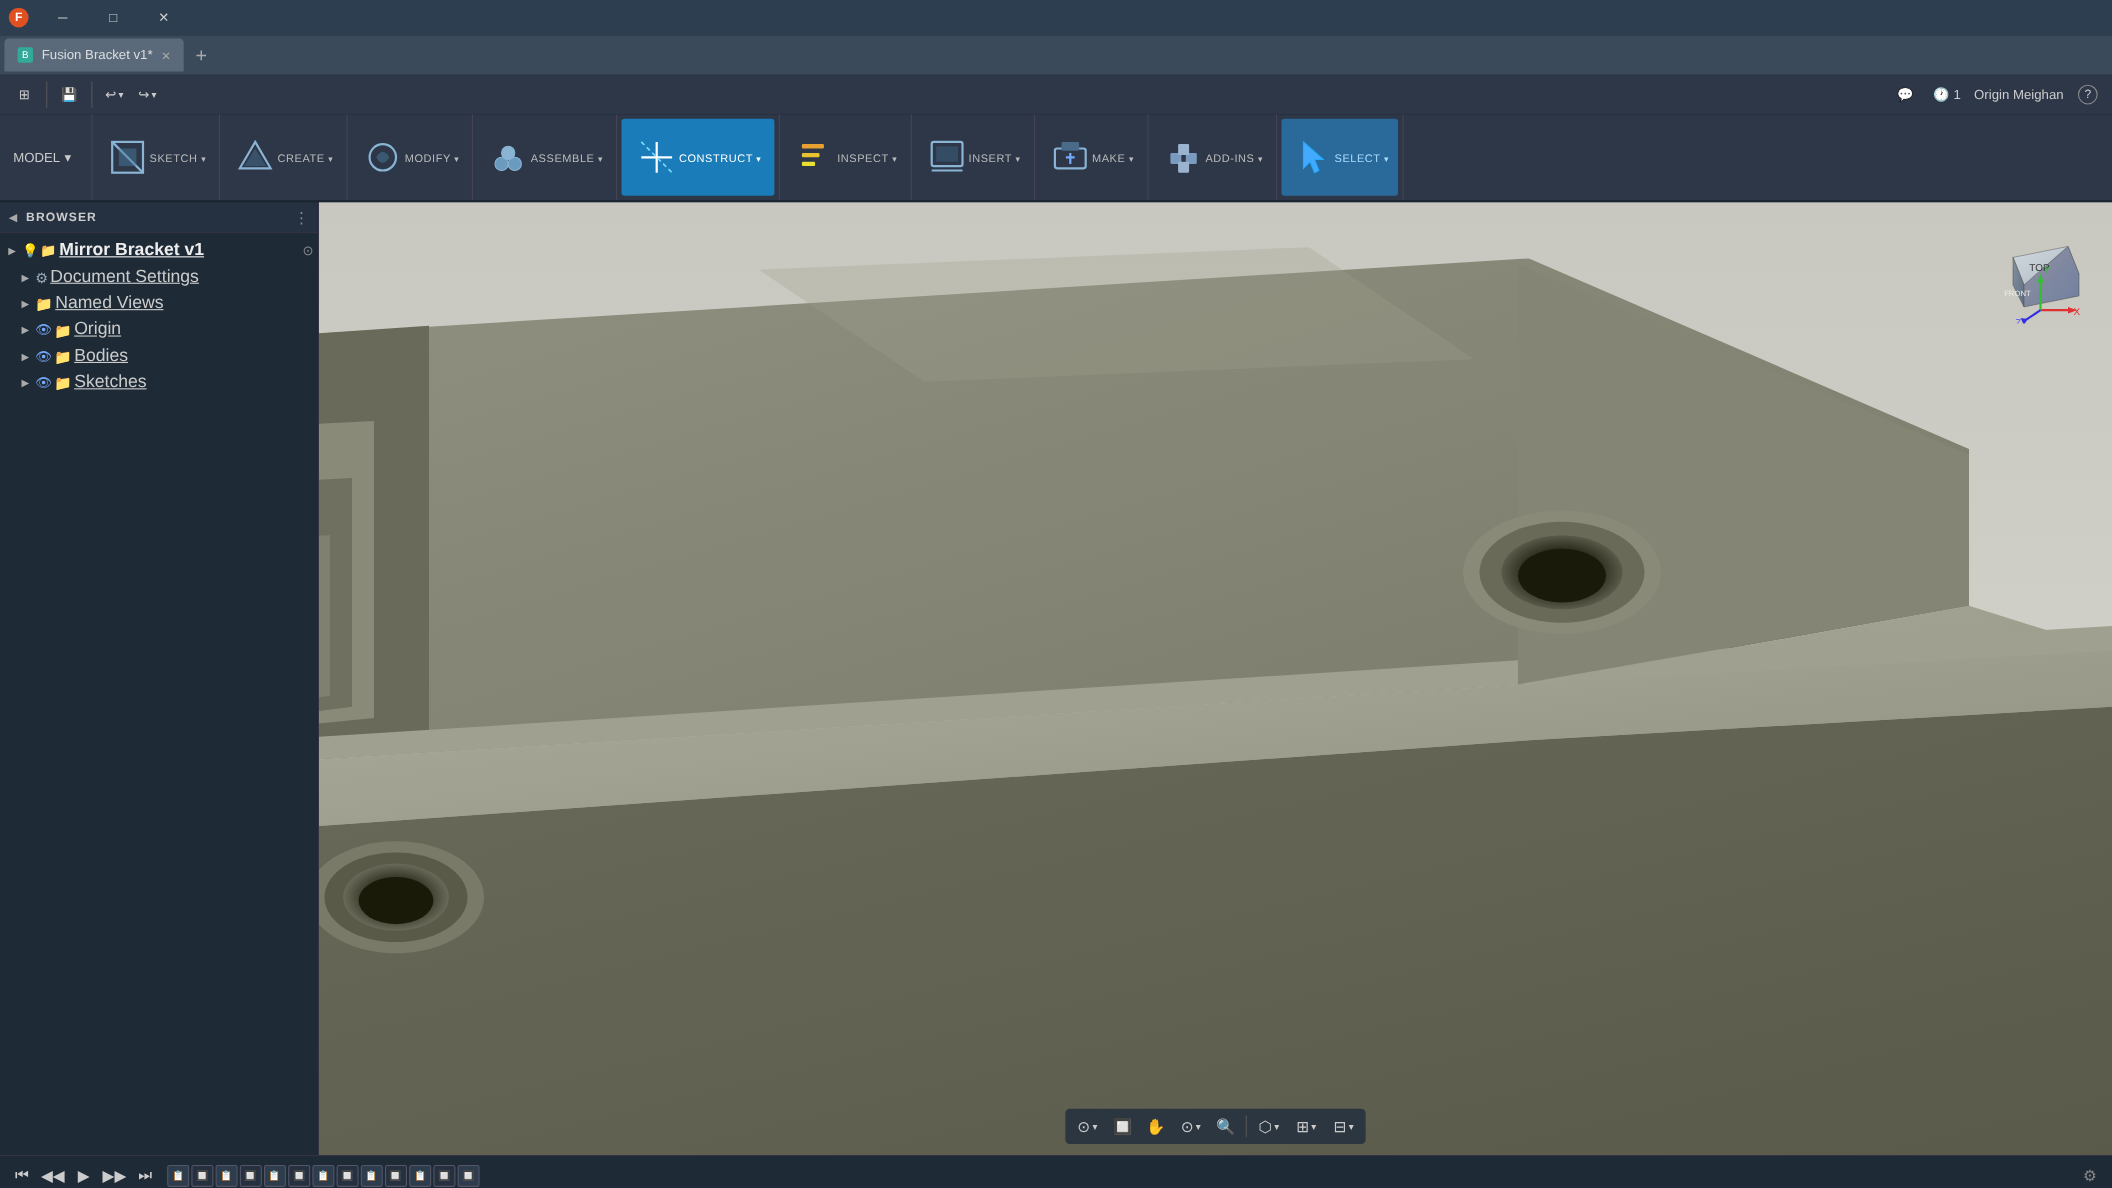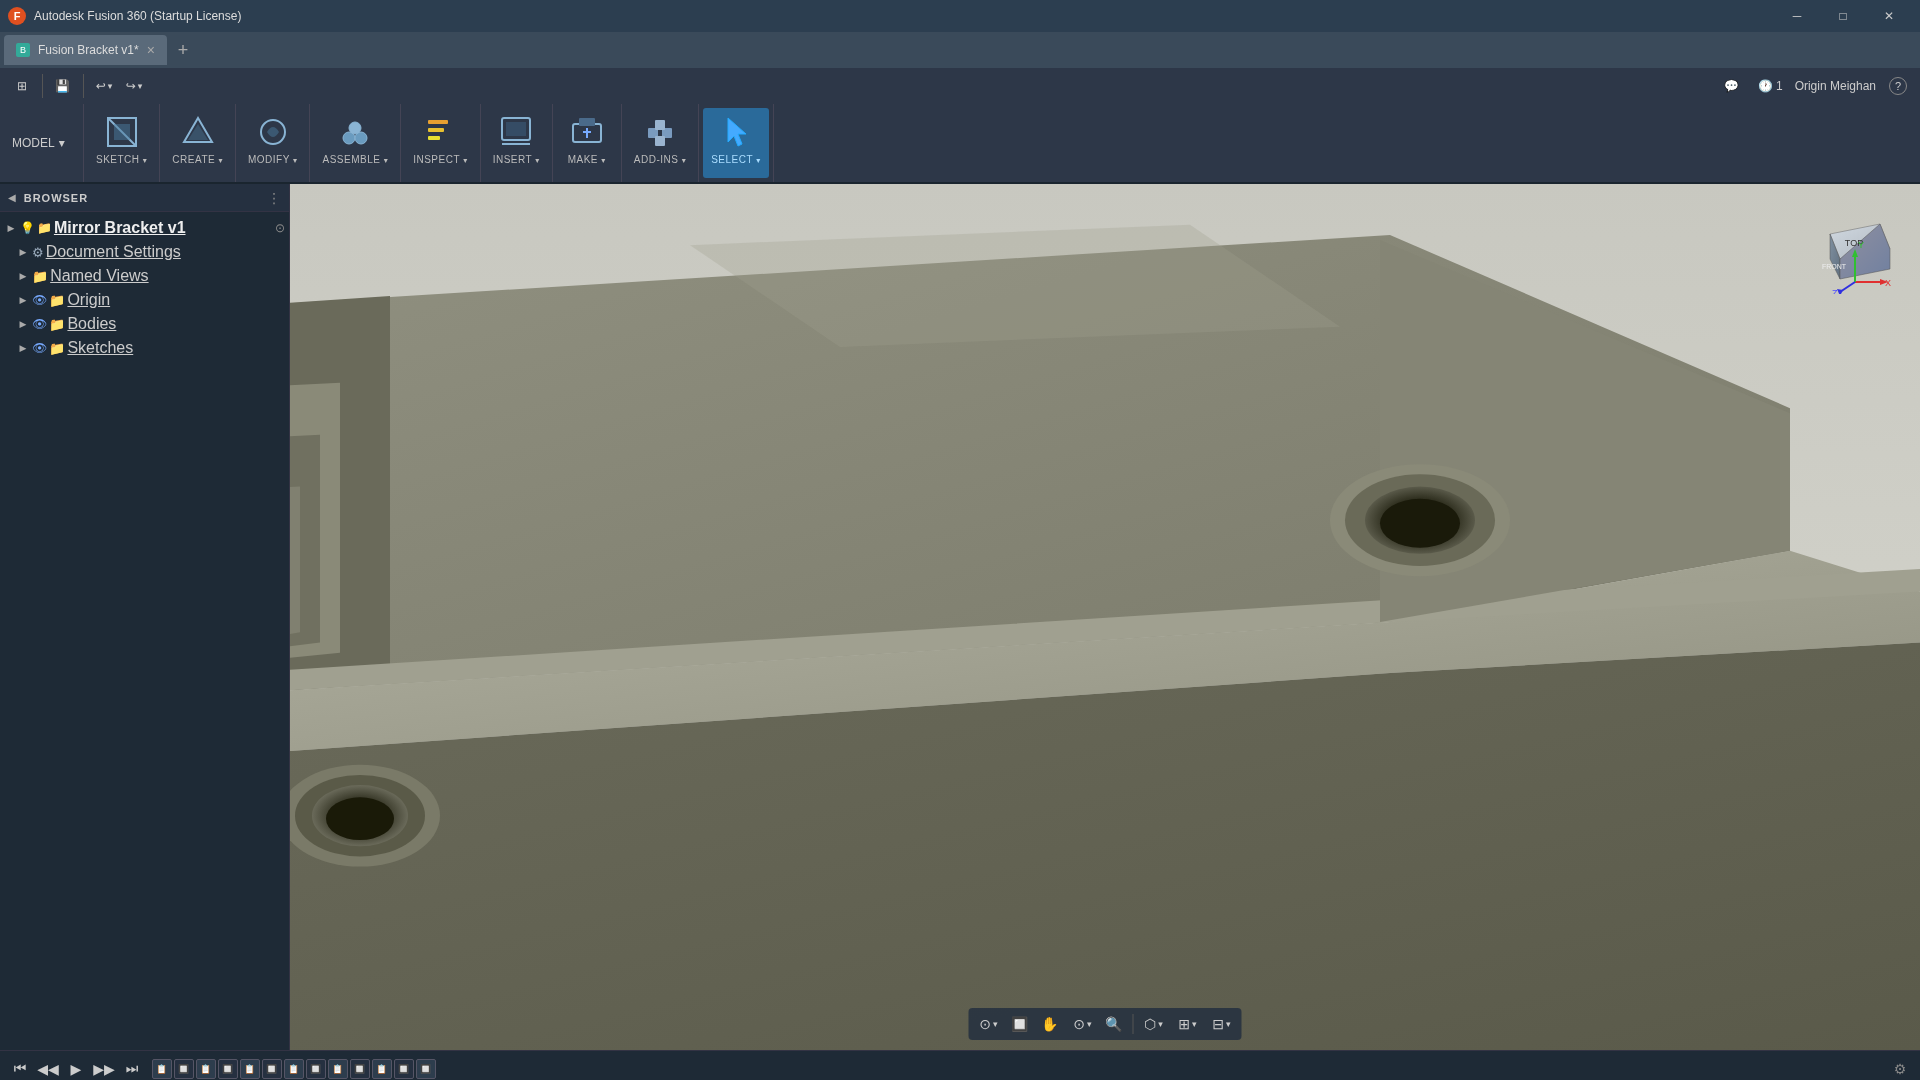--- a/index.html
+++ b/index.html
@@ -49,21 +49,21 @@
     .toolbar-right { margin-left: auto; display: flex; align-items: center; gap: 8px; }
     .user-name { color: #ccc; font-size: 12px; }
 
     
     #ribbon {
       width: 100%; height: 80px; background: #2d3748;
       display: flex; align-items: stretch; padding: 0 4px;
       border-bottom: 2px solid #1a252f;
     }
     .ribbon-group {
-      display: flex; flex-direction: column; align-items: center;
+      display: flex; flex-direction: row; align-items: center;
       padding: 4px 8px; min-width: 60px; cursor: pointer;
       position: relative;
     }
     .ribbon-group.active { background: #1a7cb8; }
     .ribbon-icon {
       width: 40px; height: 40px; display: flex; align-items: center; justify-content: center;
       font-size: 24px; color: #bcd;
     }
     .ribbon-label {
       font-size: 10px; color: #bbb; text-align: center; margin-top: 2px;
@@ -129,21 +129,20 @@
       height: 36px; background: #253040; display: flex; align-items: center;
       justify-content: center; gap: 4px; border-top: 1px solid #334;
       position: relative;
     }
   </style>
 </head>
 <body>
 
 <div id="title-bar">
   <div class="app-icon" style="width:18px;height:18px;background:#e05020;border-radius:50%;display:flex;align-items:center;justify-content:center;font-size:11px;color:white;font-weight:bold;">F</div>
-  <span class="app-title">Autodesk Fusion 360 (Startup License)</span>
   <div class="win-controls">
     <div class="win-btn">─</div>
     <div class="win-btn">□</div>
     <div class="win-btn close">✕</div>
   </div>
 </div>
 
 <div id="tab-bar">
   <div class="tab active">
     <span style="width:14px;height:14px;background:#3a9;border-radius:2px;display:inline-block;font-size:9px;color:white;text-align:center;line-height:14px;">B</span>
@@ -245,20 +244,34 @@
               <circle cx="12" cy="24" r="6" fill="#6a9bbf" stroke="#89b4d4" stroke-width="1"></circle>
               <circle cx="24" cy="24" r="6" fill="#6a9bbf" stroke="#89b4d4" stroke-width="1"></circle>
               <circle cx="18" cy="14" r="6" fill="#8ab4d4" stroke="#89b4d4" stroke-width="1"></circle>
             </svg>
         </div>
         <div class="ribbon-label">ASSEMBLE <span class="arrow">▾</span></div>
       </div>
     </div>
   </div>
 
+  <div class="ribbon-section">
+    <div class="ribbon-section-inner">
+      <div class="ribbon-group active" style="background:#1a7cb8;padding:4px 12px;border-radius:3px;">
+        <div class="ribbon-icon">
+          <svg width="36" height="36" viewBox="0 0 36 36">
+              <line x1="18" y1="4" x2="18" y2="32" stroke="#fff" stroke-width="2"></line>
+              <line x1="4" y1="18" x2="32" y2="18" stroke="#fff" stroke-width="2"></line>
+              <line x1="4" y1="4" x2="32" y2="32" stroke="#7df" stroke-width="1.5" stroke-dasharray="4,3"></line>
+            </svg>
+        </div>
+        <div class="ribbon-label" style="color:white;">CONSTRUCT <span class="arrow">▾</span></div>
+      </div>
+    </div>
+  </div>
 
   <div class="ribbon-section">
     <div class="ribbon-section-inner">
       <div class="ribbon-group">
         <div class="ribbon-icon">
           <svg width="36" height="36" viewBox="0 0 36 36">
               <rect x="6" y="6" width="20" height="4" fill="#e8a030" rx="1"></rect>
               <rect x="6" y="14" width="16" height="4" fill="#e8c030" rx="1"></rect>
               <rect x="6" y="22" width="12" height="4" fill="#e8e030" rx="1"></rect>
             </svg>

